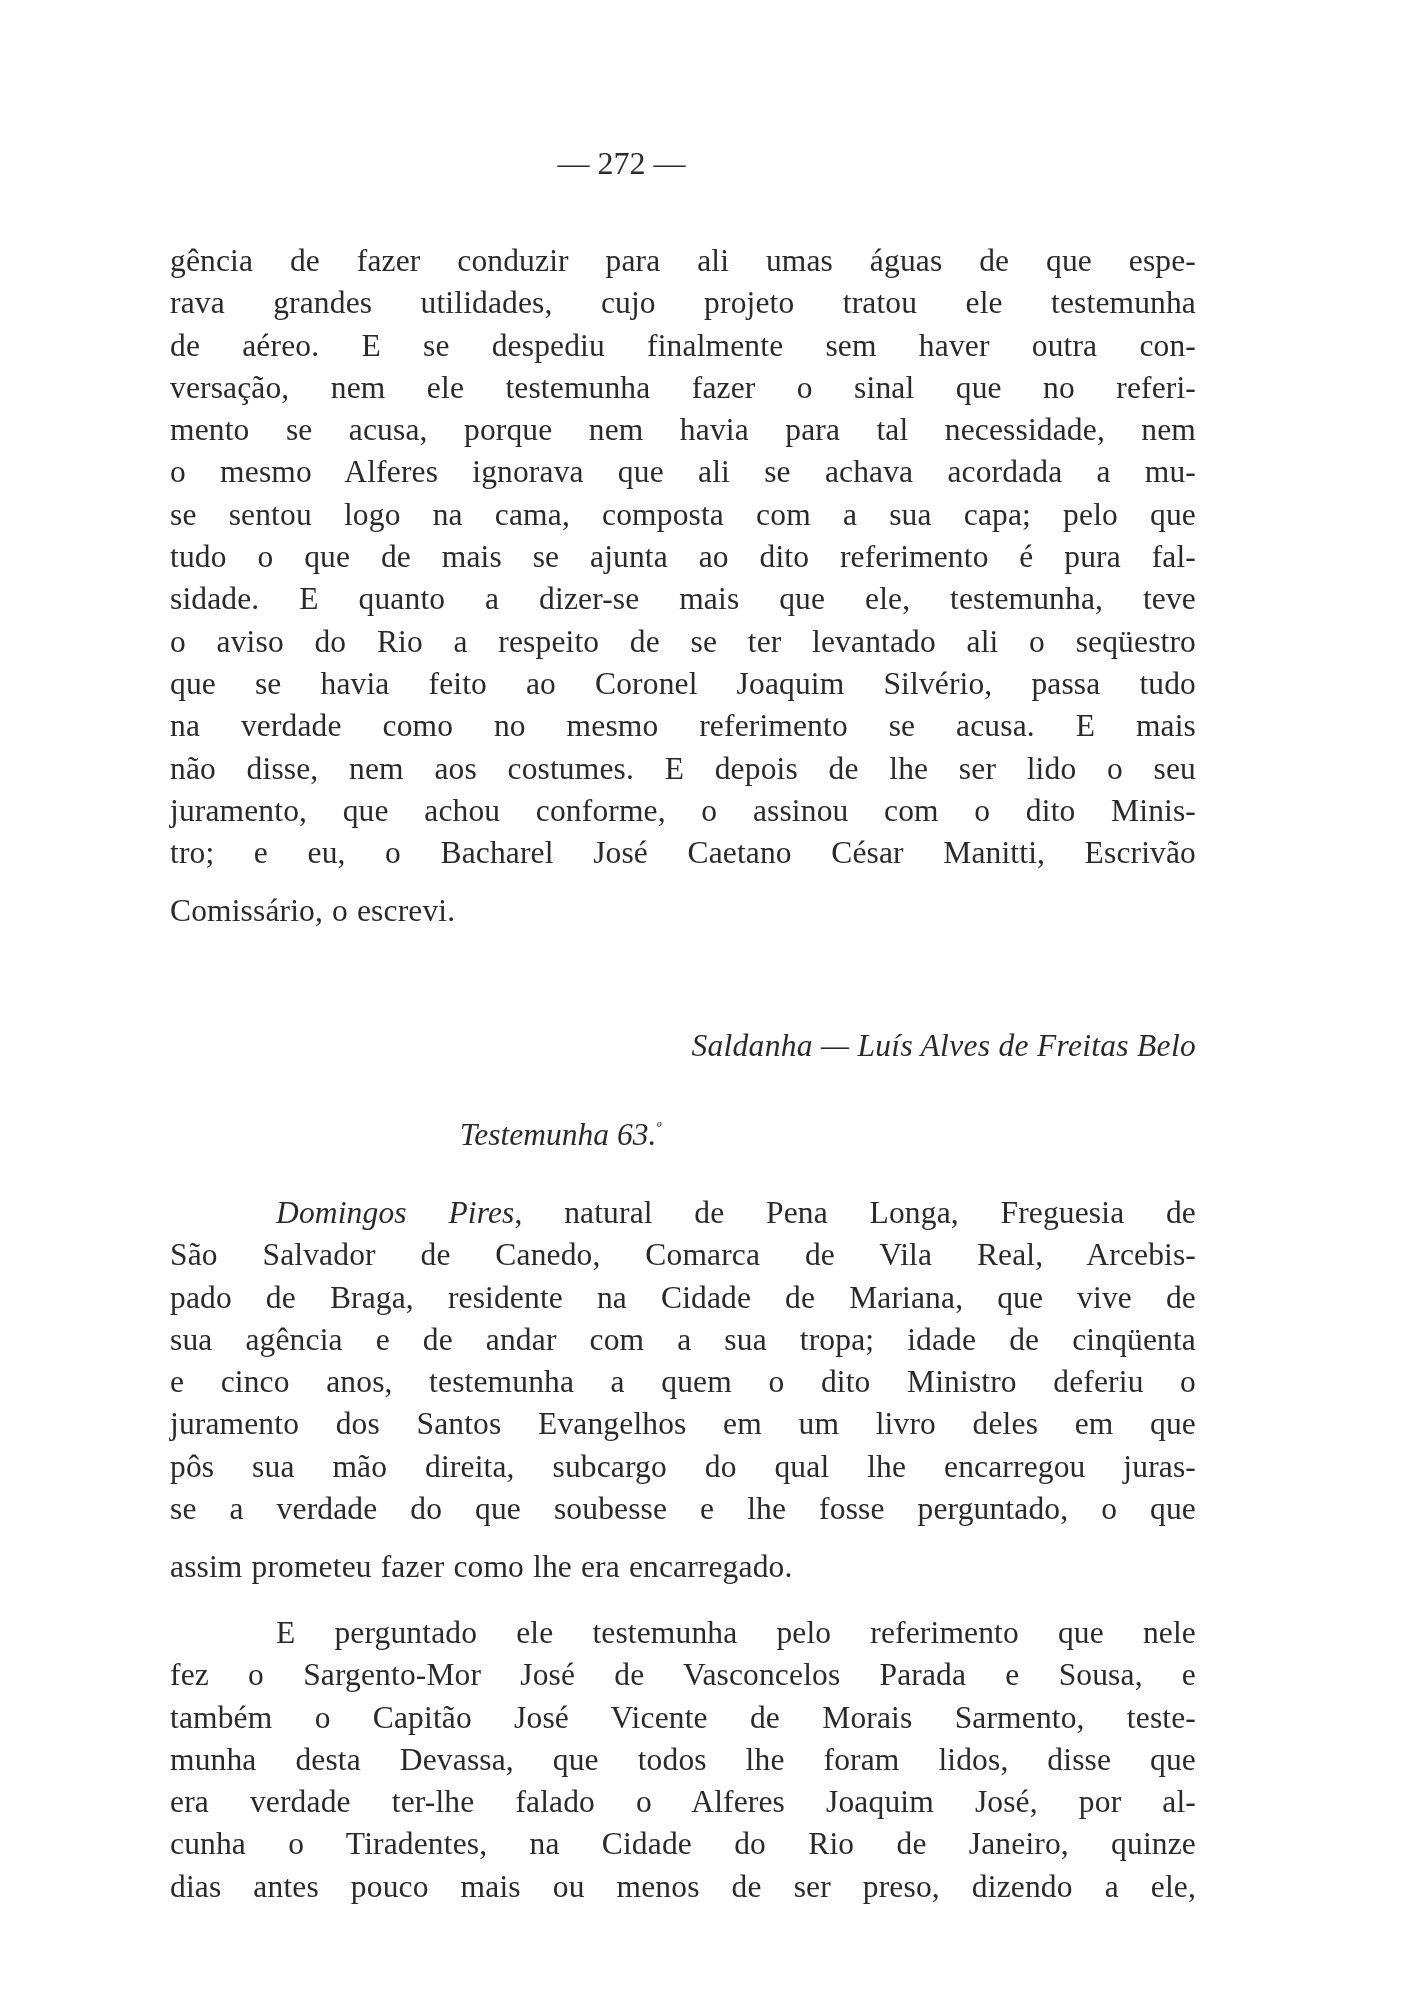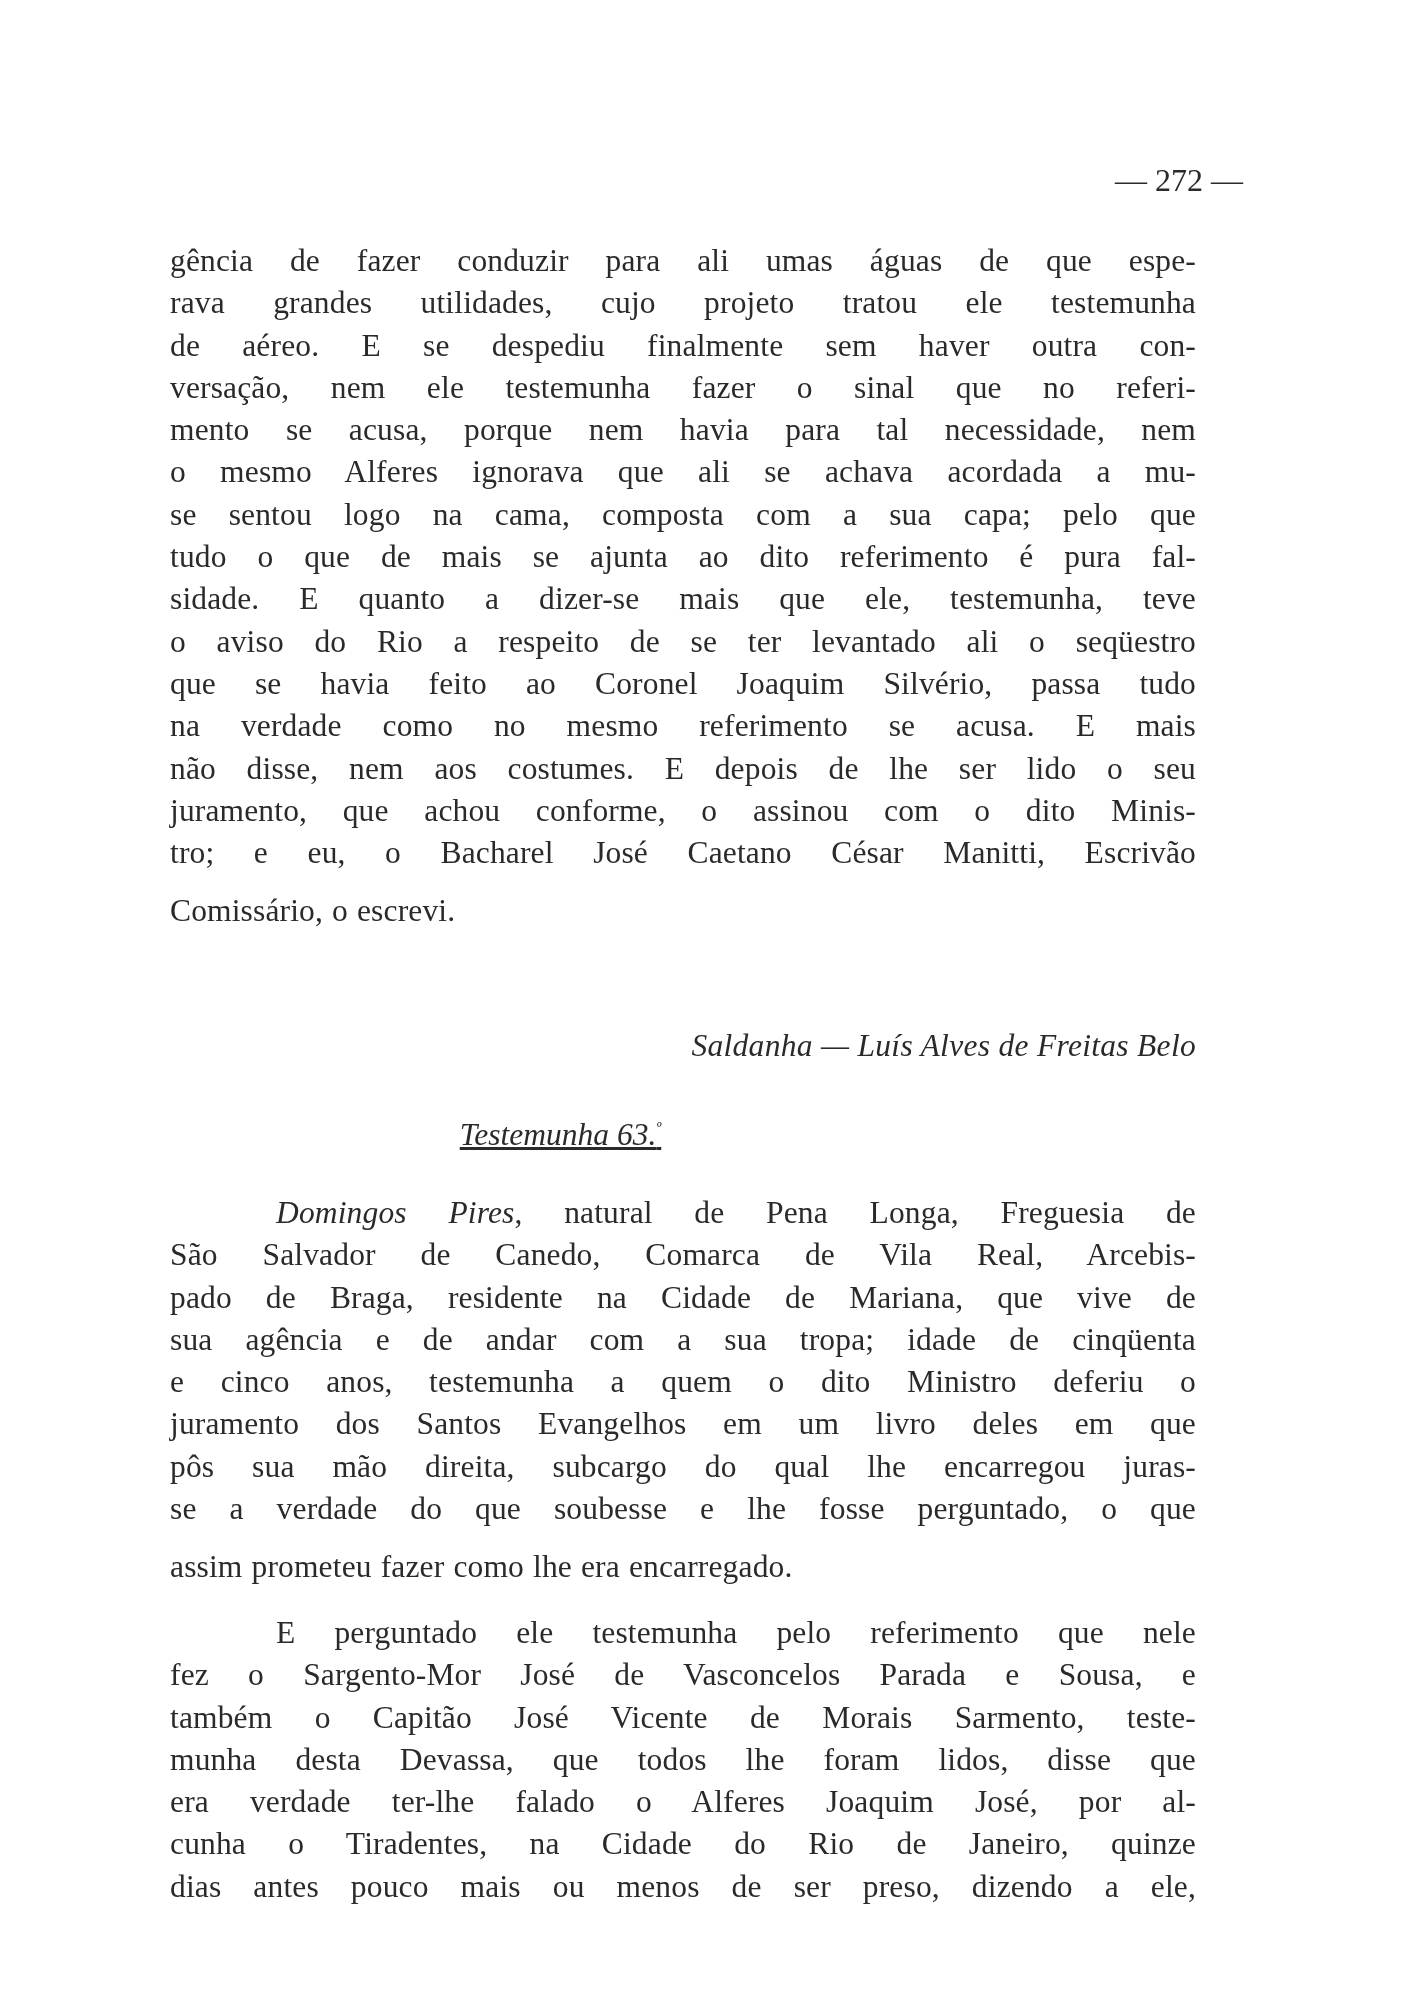--- a/index.html
+++ b/index.html
@@ -10,24 +10,24 @@
     body {
       width: 1417px;
       height: 2000px;
       position: relative;
       overflow: hidden;
       font-family: "Liberation Serif", "DejaVu Serif", serif;
       color: #2a2a2a;
     }
     .page-number {
       position: absolute;
-      top: 162px;
+      top: 145px;
       left: 0;
       width: 1243px;
-      text-align: right;
+      text-align: center;
       font-size: 32px;
       letter-spacing: 0px;
     }
     .text-block {
       position: absolute;
       left: 170px;
       width: 1026px;
       font-size: 31.5px;
       line-height: 42.3px;
       letter-spacing: 0.15px;
@@ -62,21 +62,20 @@
     }
     #witness-heading {
       position: absolute;
       top: 1107px;
       left: 0;
       width: 1121px;
       text-align: center;
       font-style: italic;
       font-size: 31.5px;
       line-height: 42px;
-      text-decoration: underline;
     }
     #witness-heading sup {
       font-size: 16px;
       vertical-align: super;
       font-style: italic;
     }
     #para2 { top: 1192px; }
     #para3 { top: 1612px; }
     .italic-name { font-style: italic; }
   </style>

